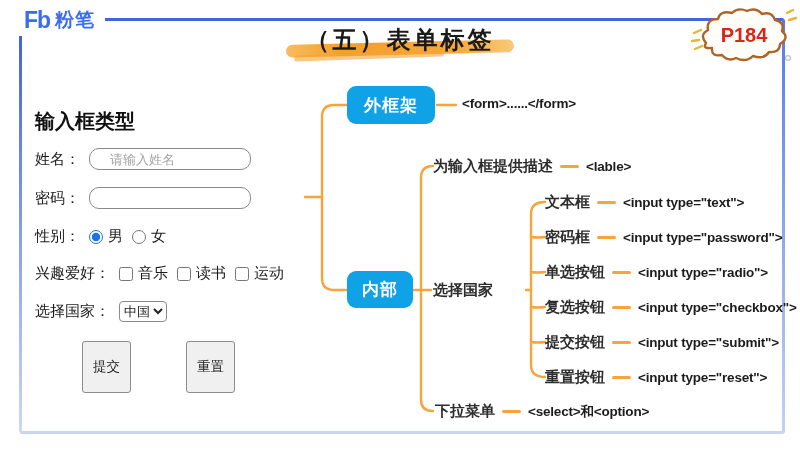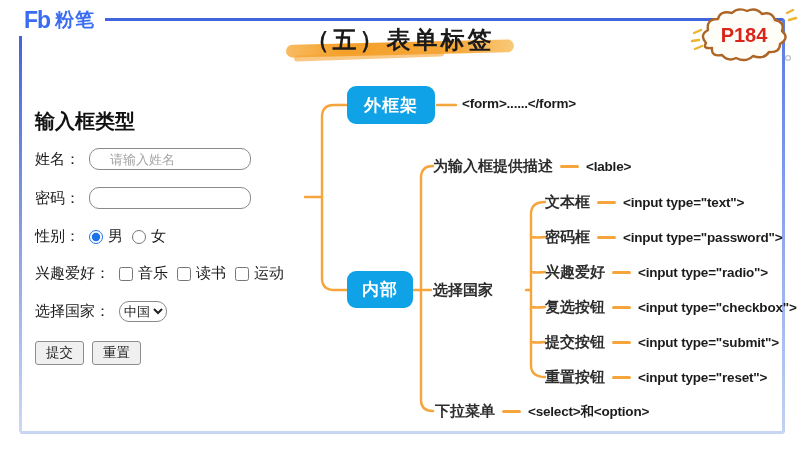--- a/index.html
+++ b/index.html
@@ -31,24 +31,24 @@
 
   
   .f-title{position:absolute;left:35px;top:108px;font-size:20px;font-weight:700;color:#111;}
   .frow{position:absolute;display:flex;align-items:center;gap:9px;font-size:15px;color:#1a1a1a;}
   .flabel{font-weight:500;white-space:nowrap;}
   .tinput{width:120px;height:18px;border:1px solid #8a8a8a;border-radius:10px;font-size:13px;
           padding:1px 20px;color:#333;font-family:inherit;background:#fff;}
   .tinput::placeholder{color:#a3a3a3;}
   .opt{display:flex;align-items:center;gap:5px;}
   input[type=radio],input[type=checkbox]{accent-color:#1a73e8;width:14px;height:14px;margin:0;}
-  .country-select{font-size:13px;height:21px;border:1px solid #8a8a8a;border-radius:10px;background:#fff;
+  .country-select{font-size:13px;height:21px;border:1px solid #8a8a8a;border-radius:4px;background:#fff;
           font-family:inherit;color:#222;}
-  .btn{font-size:13.5px;padding:2px 10px;border:1px solid #8d8d8d;border-radius:3px;
-       background:#f0f0f0;color:#222;font-family:Liberation Serif, serif;}
+  .btn{font-size:13.5px;padding:16px 10px;border:1px solid #8d8d8d;border-radius:3px;
+       background:#f0f0f0;color:#222;font-family:Liberation Serif, serif;margin-left:47px;}
 
   
   .connectors{position:absolute;left:0;top:0;width:800px;height:450px;pointer-events:none;}
   .bluebox{position:absolute;background:#10a2e6;color:#fff;font-weight:700;border-radius:9px;
            display:flex;align-items:center;justify-content:center;z-index:3;}
   .box-outer{left:347px;top:86px;width:88px;height:38px;font-size:17px;letter-spacing:1px;}
   .box-inner{left:347px;top:271px;width:66px;height:37px;font-size:17px;letter-spacing:1px;}
   .drow{position:absolute;display:flex;align-items:center;gap:7px;white-space:nowrap;z-index:2;}
   .dlabel{font-size:15px;font-weight:600;color:#2d2d2d;}
   .dash{display:inline-block;width:19px;height:2.5px;background:#f6a53c;border-radius:2px;}
@@ -178,21 +178,21 @@
     <span class="dlabel">文本框</span>
     <span class="dash"></span>
     <span class="dcode">&lt;input type="text"&gt;</span>
   </div>
   <div class="drow" style="left:545px;top:228px;">
     <span class="dlabel">密码框</span>
     <span class="dash"></span>
     <span class="dcode">&lt;input type="password"&gt;</span>
   </div>
   <div class="drow" style="left:545px;top:263px;">
-    <span class="dlabel">兴趣爱好</span>
+    <span class="dlabel">单选按钮</span>
     <span class="dash"></span>
     <span class="dcode">&lt;input type="radio"&gt;</span>
   </div>
   <div class="drow" style="left:545px;top:298px;">
     <span class="dlabel">复选按钮</span>
     <span class="dash"></span>
     <span class="dcode">&lt;input type="checkbox"&gt;</span>
   </div>
   <div class="drow" style="left:545px;top:333px;">
     <span class="dlabel">提交按钮</span>

